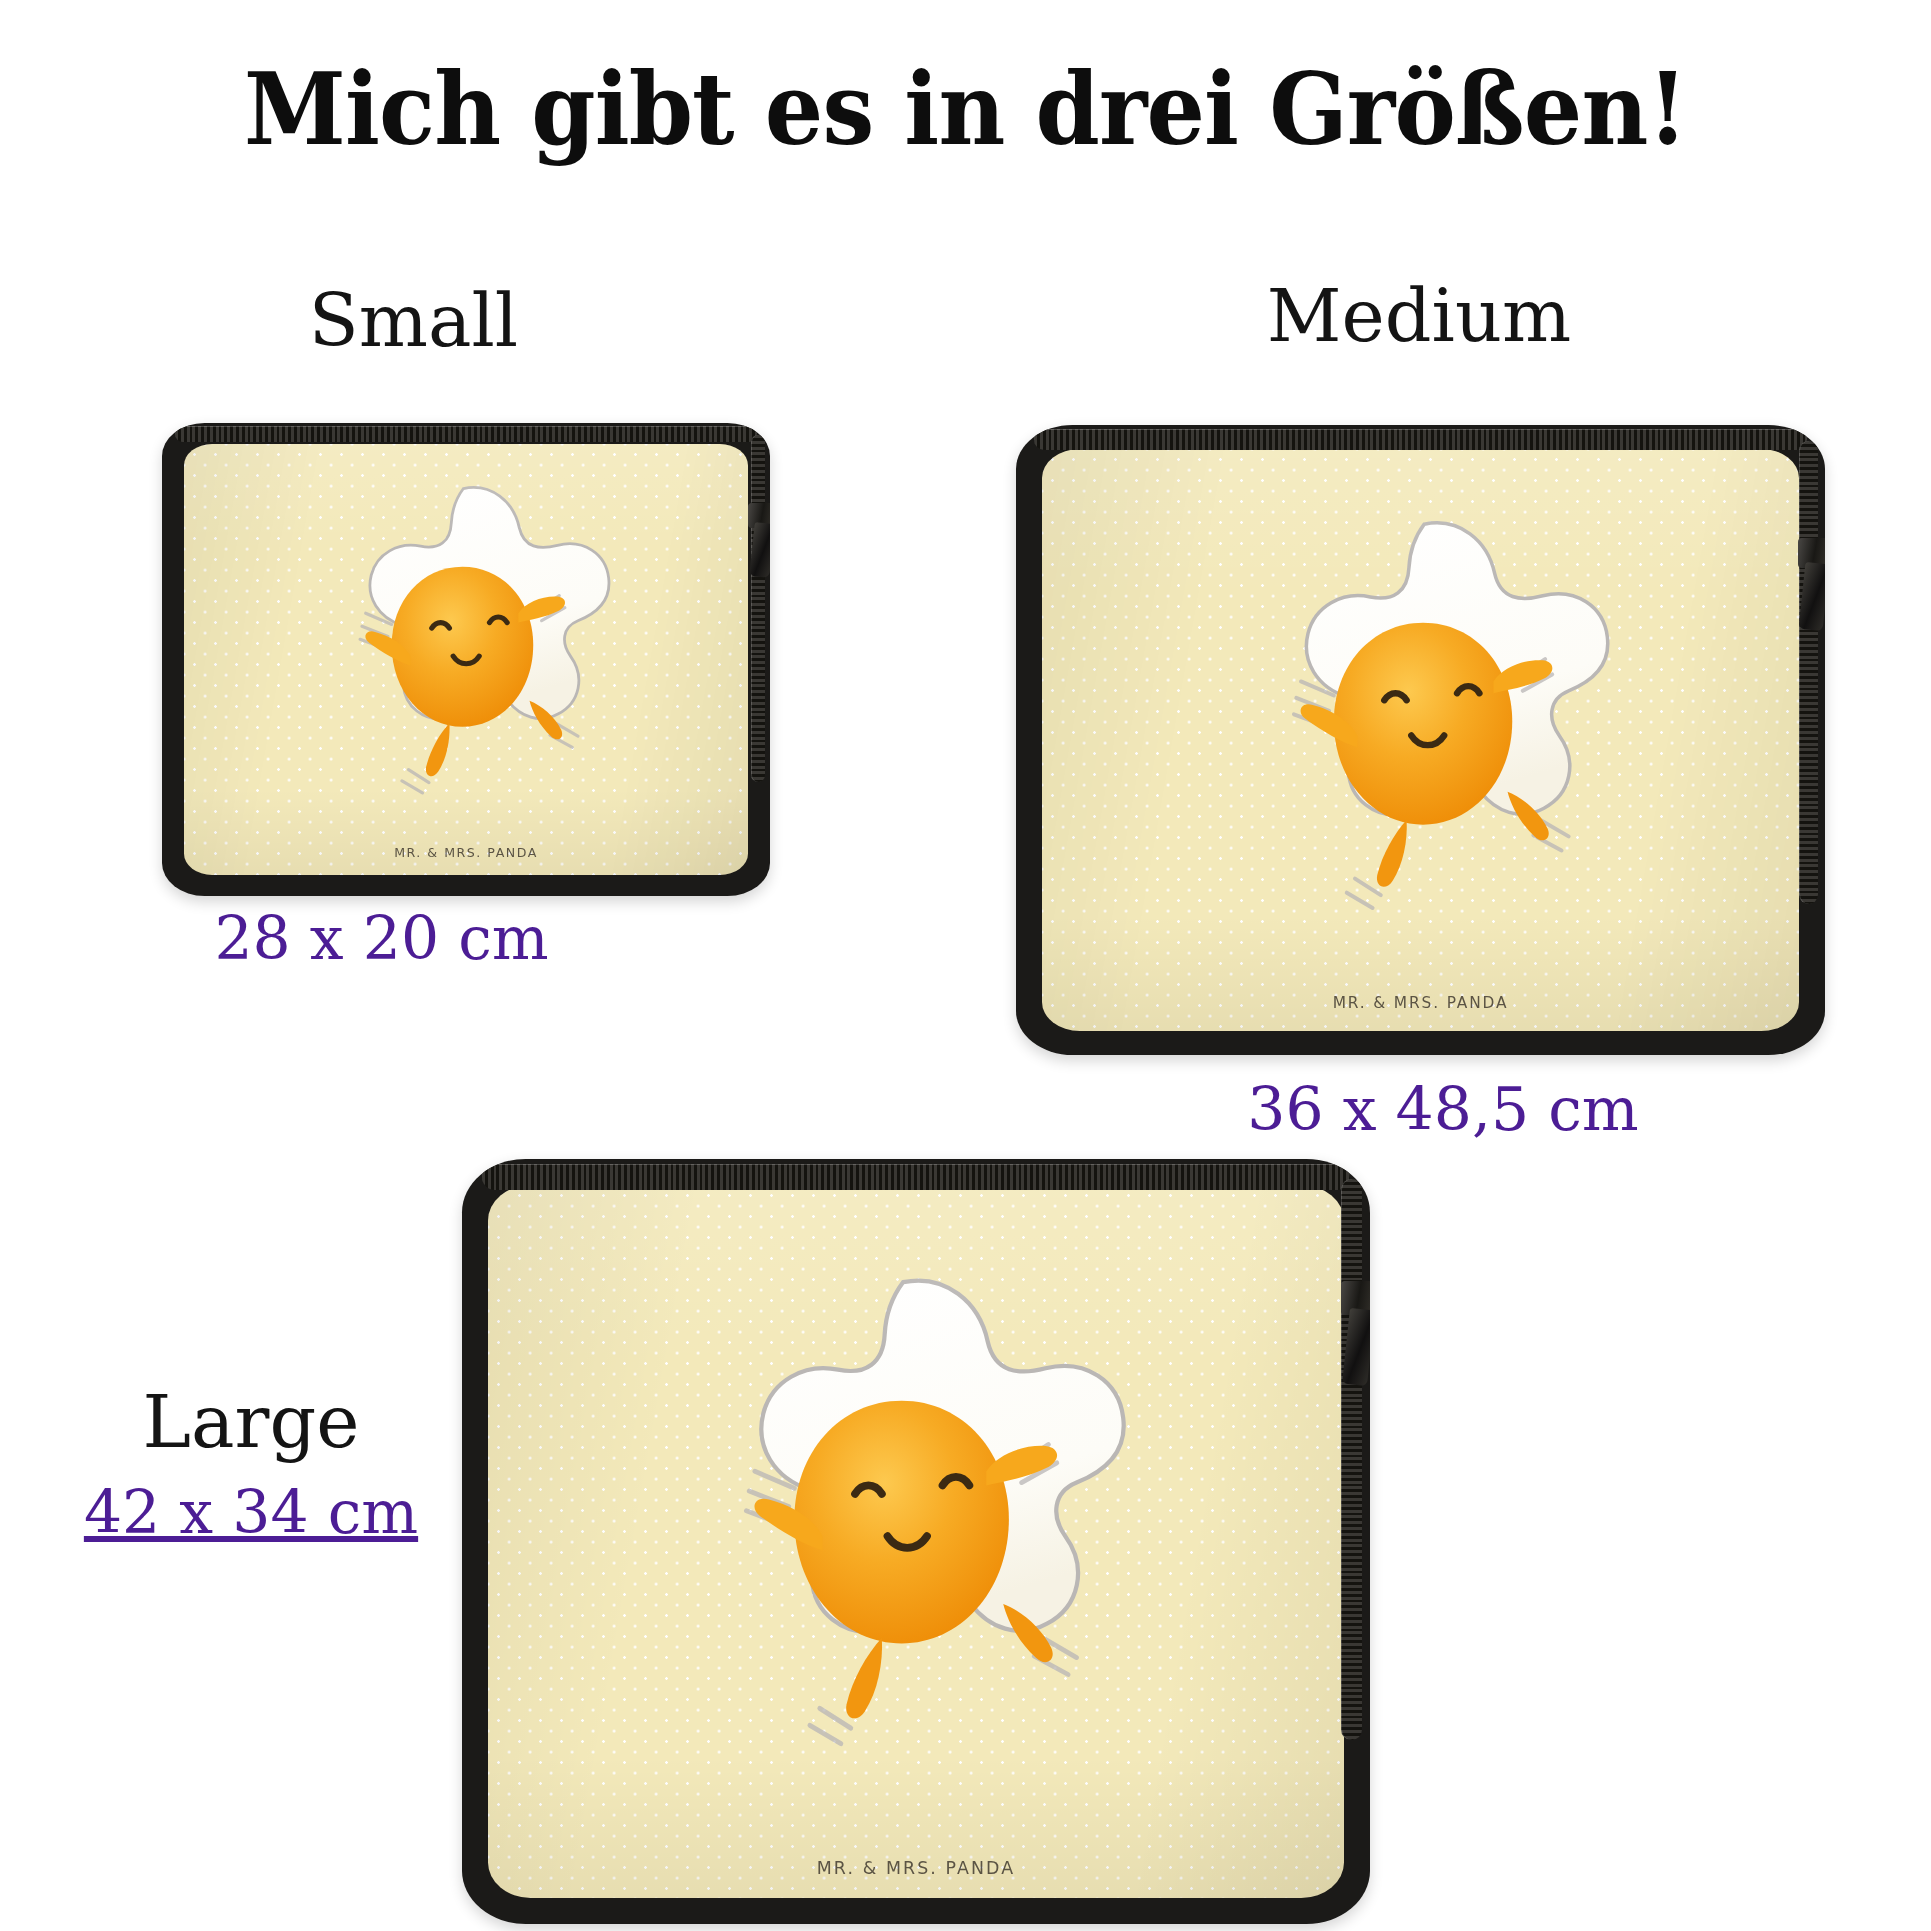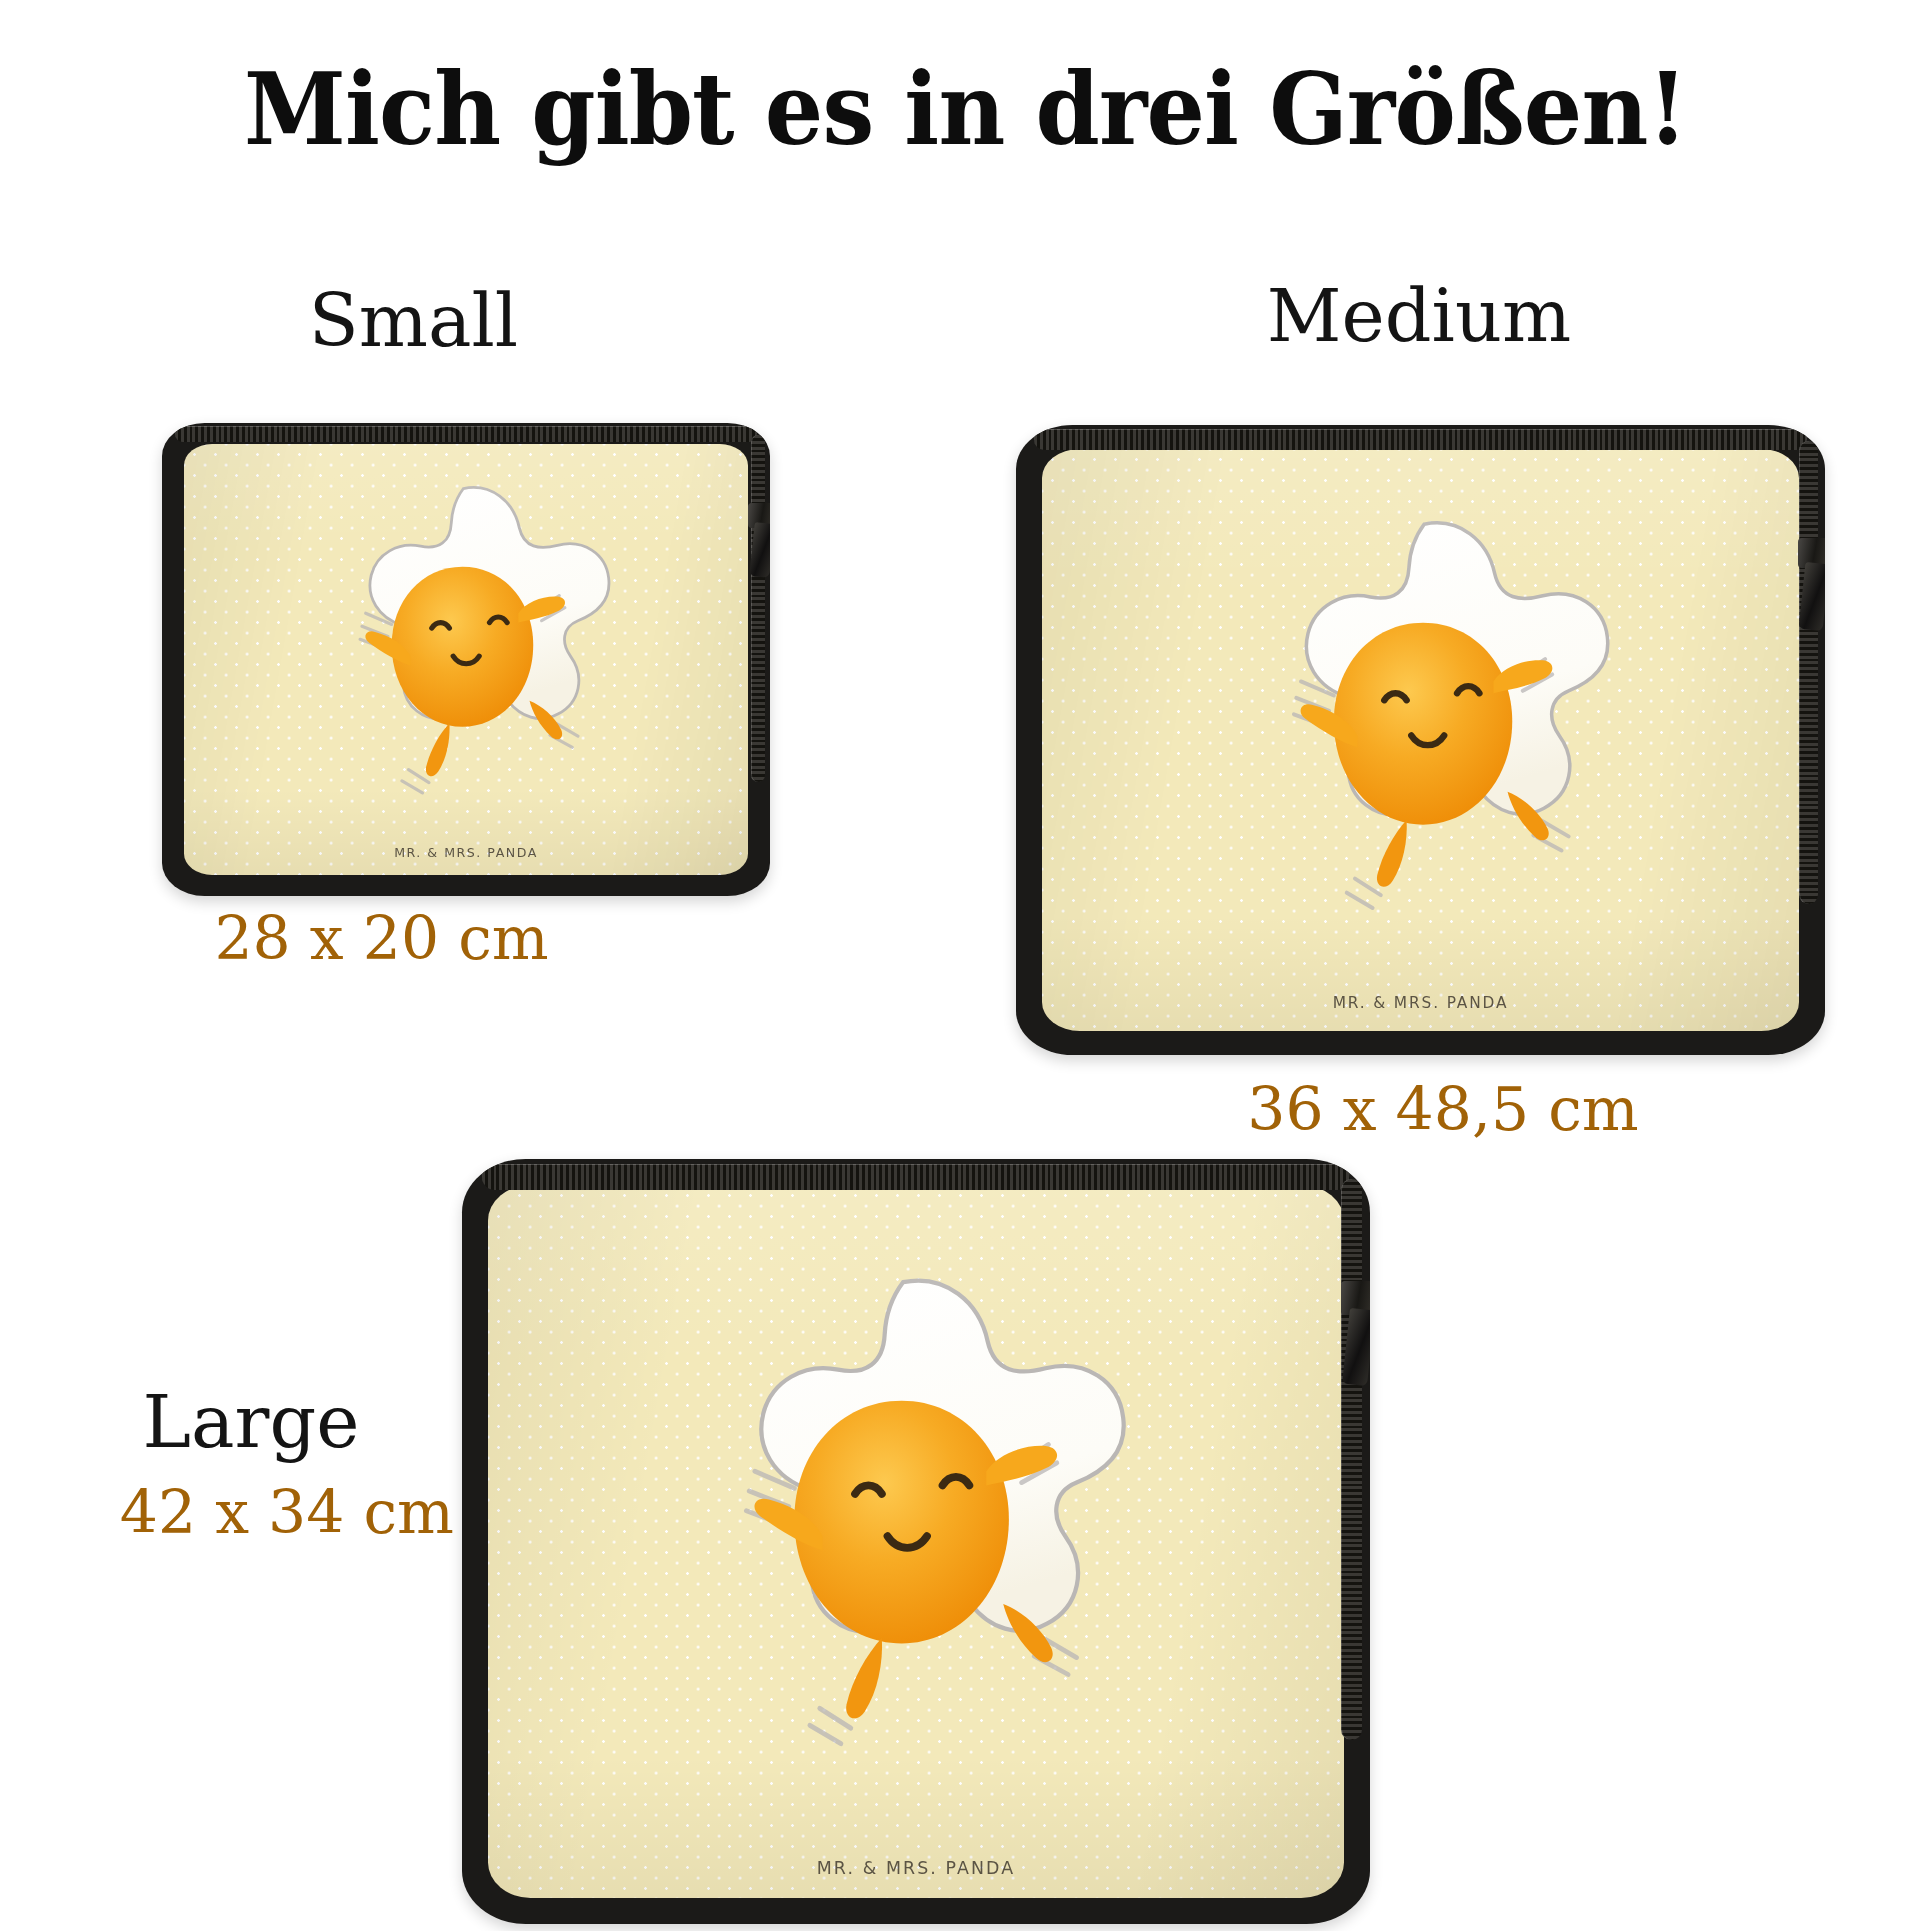--- a/index.html
+++ b/index.html
@@ -37,32 +37,32 @@
     position: absolute;
     font-family: "DejaVu Serif", serif;
     font-weight: 400;
     color: #141414;
     white-space: nowrap;
   }
   .dim-label {
     position: absolute;
     font-family: "DejaVu Serif", serif;
     font-weight: 400;
-    color: #a16207;
+    color: #4c1d95;
     white-space: nowrap;
   }
 
   #label-small   { left: 0;    top: 278px;  width: 763px;  text-align: center; font-size: 73px; padding-left: 32px; }
   #dim-small     { left: 0;    top: 903px;  width: 763px;  text-align: center; font-size: 60px; }
 
   #label-medium  { left: 1004px; top: 273px; width: 830px; text-align: center; font-size: 73px; }
   #dim-medium    { left: 1023px; top: 1074px; width: 840px; text-align: center; font-size: 60px; }
 
   #label-large   { left: 48px;  top: 1379px; width: 406px; text-align: center; font-size: 73px; }
-  #dim-large     { left: 48px;  top: 1477px; width: 406px; text-align: right; font-size: 60px; }
+  #dim-large     { left: 48px;  top: 1477px; width: 406px; text-align: center; font-size: 60px; text-decoration: underline; }
 
   
   .sleeve {
     position: absolute;
     box-sizing: border-box;
   }
   
   .sleeve-body {
     position: absolute;
     inset: 0;

